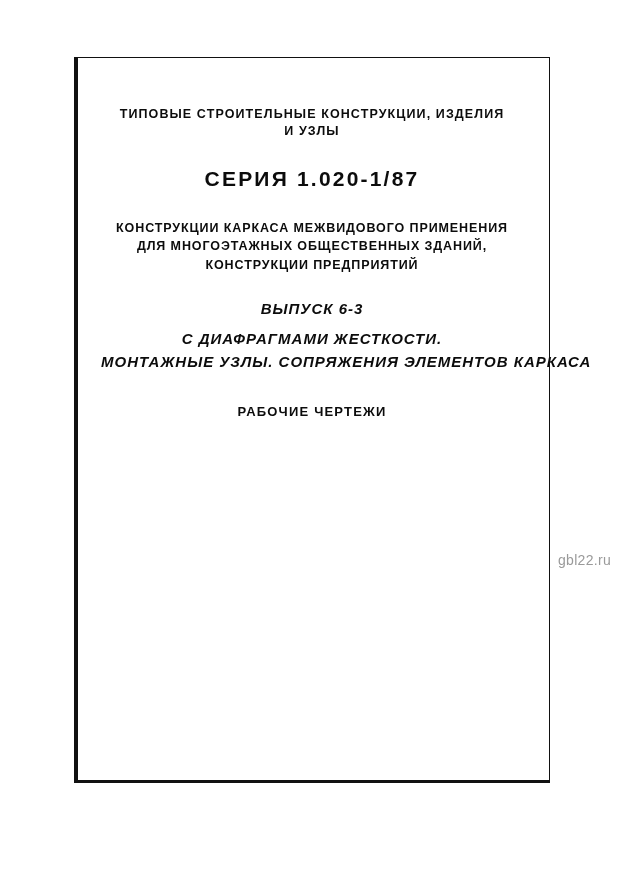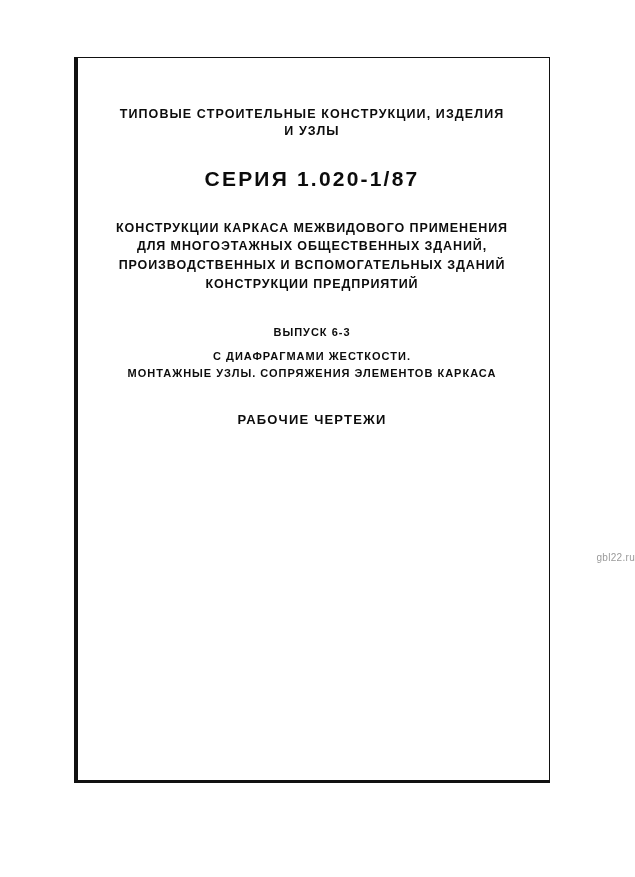--- a/index.html
+++ b/index.html
@@ -95,48 +95,49 @@
     margin-bottom: 26px;
   }
 
   
   #block-subject .line {
     font-size: 12.5px;
     letter-spacing: 0.9px;
     line-height: 1.5;
   }
   #block-subject {
-    margin-bottom: 30px;
+    margin-bottom: 23px;
   }
 
   
   #block-issue .line {
-    font-size: 11px;
+    font-size: 15px;
     letter-spacing: 1px;
     line-height: 1.5;
+    font-style: italic;
   }
   #block-issue .issue-no {
     margin-bottom: 8px;
   }
   #block-issue {
     margin-bottom: 30px;
   }
 
   
   #block-doctype .line {
     font-size: 13px;
     letter-spacing: 1.2px;
   }
 
   
   #watermark {
     position: absolute;
-    right: 0;
+    right: 24px;
     top: 552px;
-    font-size: 10px;
+    font-size: 14px;
     color: #9a9a9a;
     letter-spacing: 0.3px;
     font-family: "Liberation Sans", sans-serif;
   }
 </style>
 </head>
 <body>
 
 <div id="page">
 
@@ -149,21 +150,20 @@
         <span class="line">И УЗЛЫ</span>
       </div>
 
       <div class="blk" id="block-series">
         <span class="line">СЕРИЯ 1.020-1/87</span>
       </div>
 
       <div class="blk" id="block-subject">
         <span class="line">КОНСТРУКЦИИ КАРКАСА МЕЖВИДОВОГО ПРИМЕНЕНИЯ</span>
         <span class="line">ДЛЯ МНОГОЭТАЖНЫХ ОБЩЕСТВЕННЫХ ЗДАНИЙ,</span>
-        <span class="line">ПРОИЗВОДСТВЕННЫХ И ВСПОМОГАТЕЛЬНЫХ ЗДАНИЙ</span>
         <span class="line">КОНСТРУКЦИИ ПРЕДПРИЯТИЙ</span>
       </div>
 
       <div class="blk" id="block-issue">
         <span class="line issue-no">ВЫПУСК 6-3</span>
         <span class="line">С ДИАФРАГМАМИ ЖЕСТКОСТИ.</span>
         <span class="line">МОНТАЖНЫЕ УЗЛЫ. СОПРЯЖЕНИЯ ЭЛЕМЕНТОВ КАРКАСА</span>
       </div>
 
       <div class="blk" id="block-doctype">

